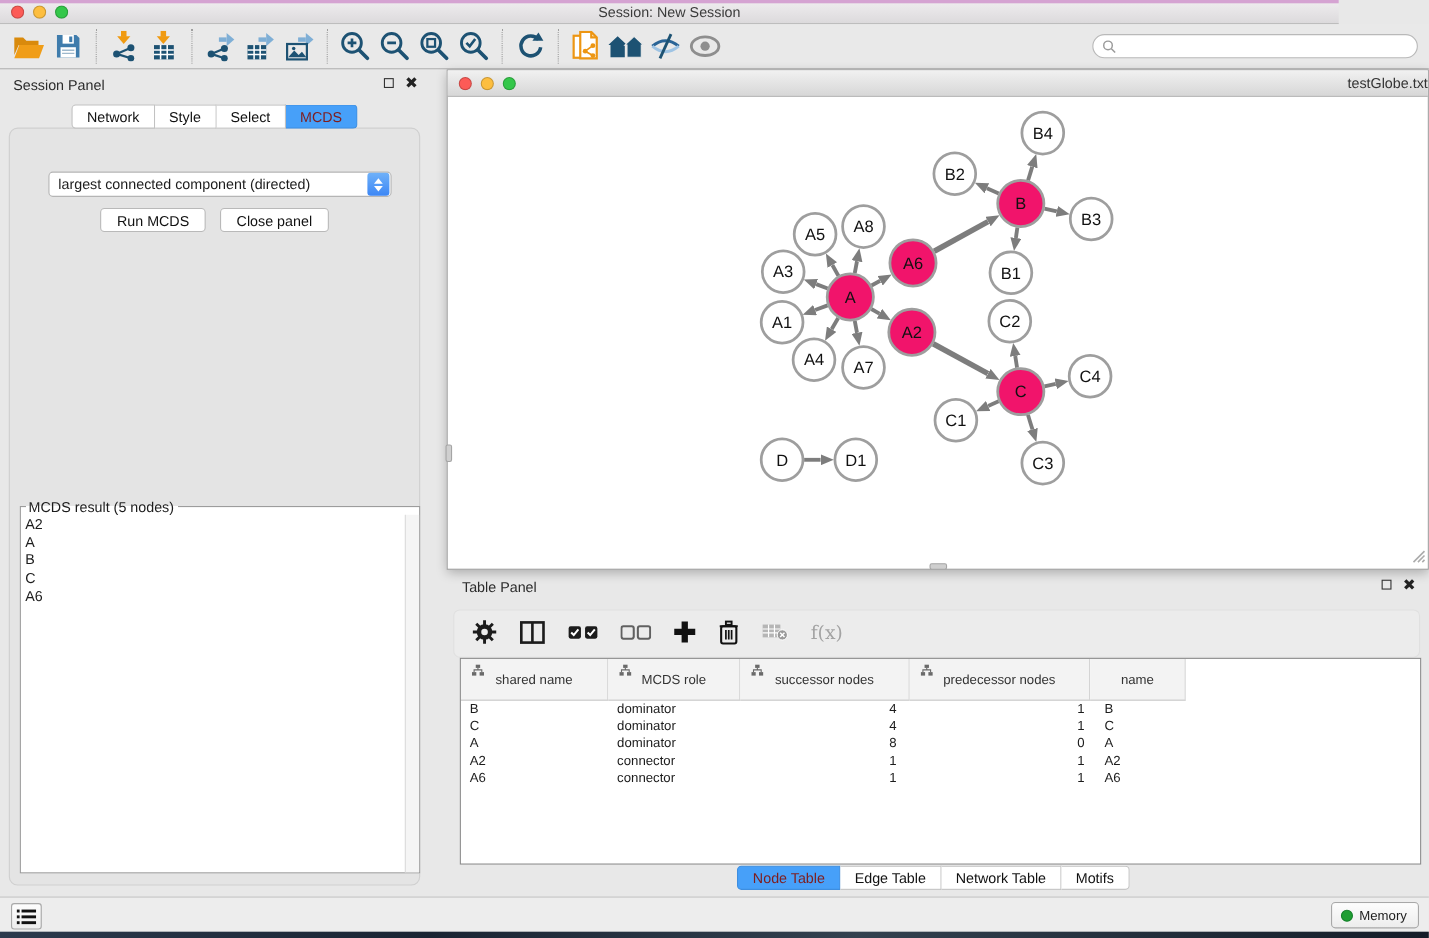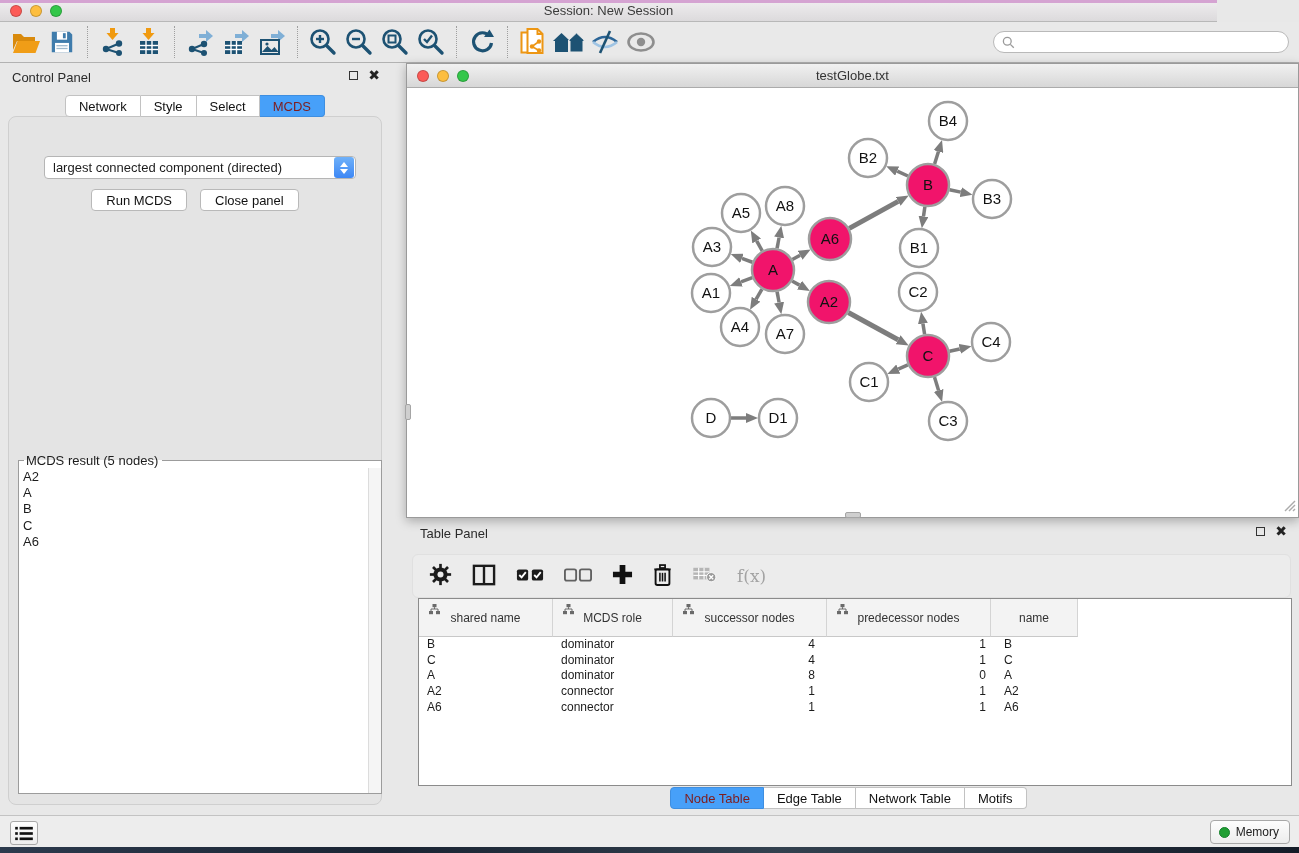--- a/index.html
+++ b/index.html
@@ -55,21 +55,21 @@
   .mcds-list { position:absolute; top:0; bottom:0; left:0; right:13px; padding:1px 0 0 4px; overflow:hidden; }
   .mcds-list div { font-size:13px; height:16.2px; line-height:16.2px; }
   .mcds-scroll { position:absolute; top:0; bottom:0; right:0; width:13px; background:#f5f5f5; border-left:1px solid #dcdcdc; }
 
   
   .net-window { position:absolute; left:406px; top:63px; width:893px; height:455px; background:#fff;
     border:1px solid #9a9a9a; box-shadow:0 3px 10px rgba(0,0,0,.28); }
   .net-titlebar { position:absolute; top:0; left:0; right:0; height:24px;
     background:linear-gradient(#f1f1f1,#d7d7d7); border-bottom:1px solid #ababab; }
   .net-titlebar .lights { top:6px; }
-  .net-title { position:absolute; left:0; right:0; top:4px; text-align:center; font-size:13px; color:#333; }
+  .net-title { position:absolute; left:0; right:0; top:4px; text-align:right; font-size:13px; color:#333; }
   .net-canvas { position:absolute; top:25px; left:1px; right:1px; bottom:2px; overflow:hidden; }
   .grip { position:absolute; right:2px; bottom:2px; }
   .nub-left { position:absolute; left:-2px; top:340px; width:6px; height:16px; background:#cfcfcf; border:1px solid #a5a5a5; border-radius:2px; }
   .nub-bottom { position:absolute; left:438px; bottom:-1px; width:16px; height:6px; background:#cfcfcf; border:1px solid #a5a5a5; border-radius:2px; }
 
   
   .table-panel { position:absolute; left:398px; top:518px; width:901px; height:297px; }
   .tp-header-title { position:absolute; top:8px; left:22px; font-size:13px; color:#2b2b2b; }
   .tp-panel-icons { position:absolute; top:8px; right:12px; display:flex; gap:10px; align-items:center; }
   .tp-toolbar { position:absolute; top:36px; left:14px; right:8px; height:44px; background:#ececec;
@@ -286,21 +286,21 @@
   <div class="searchbox">
     <svg width="13" height="13" viewBox="0 0 16 16">
       <circle cx="6.5" cy="6.5" r="4.8" fill="none" stroke="#9a9a9a" stroke-width="1.6"></circle>
       <line x1="10.3" y1="10.3" x2="14.5" y2="14.5" stroke="#9a9a9a" stroke-width="1.6"></line>
     </svg>
     <input type="text" placeholder="" style="">
   </div>
 </div>
 
 <div class="control-panel">
-  <div class="cp-header">Control Panel</div>
+  <div class="cp-header">Session Panel</div>
   <div class="panel-icons">
     <span class="float-icon"></span>
     <span class="close-icon">✖</span>
   </div>
   <div class="cp-tabs">
     <div class="seg" id="cp-tab-seg">
         <button>Network</button>
         <button>Style</button>
         <button>Select</button>
         <button class="active">MCDS</button>

